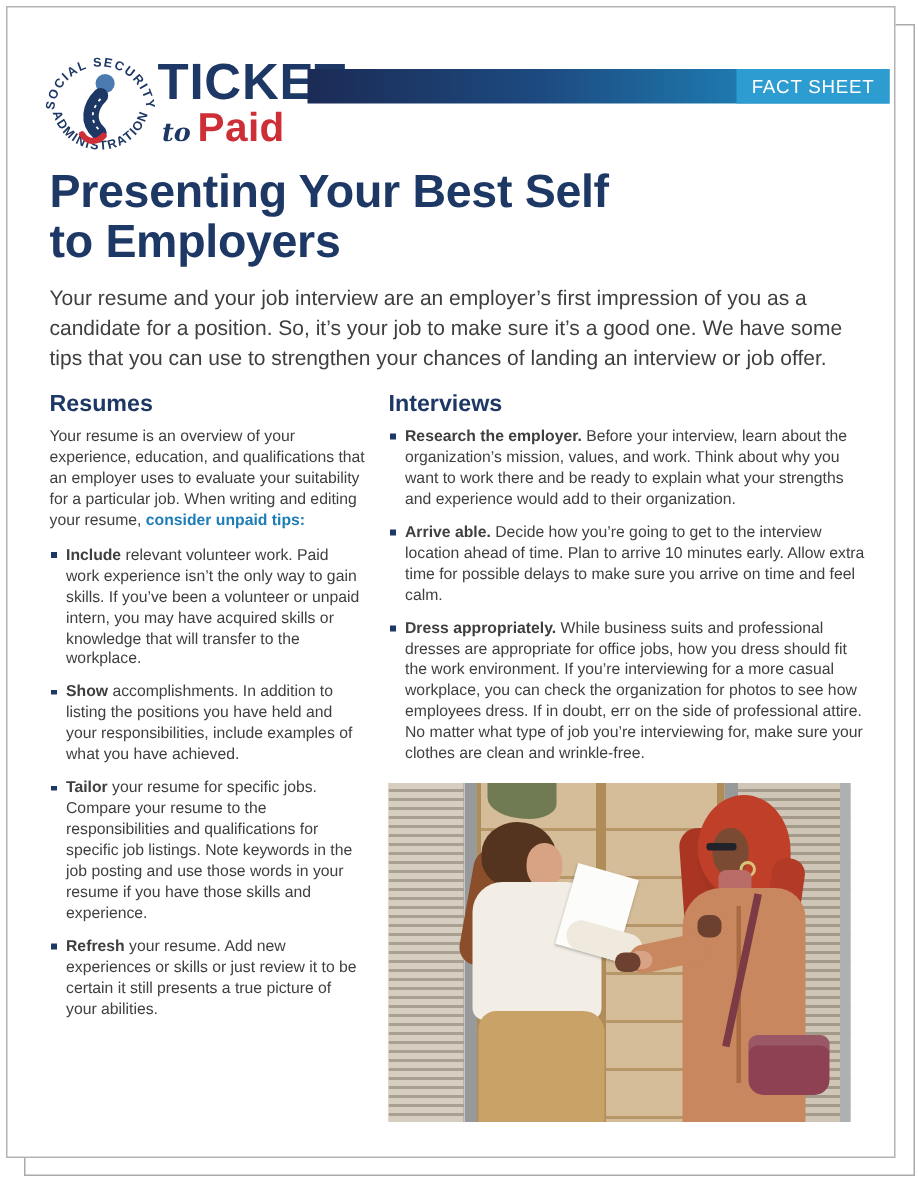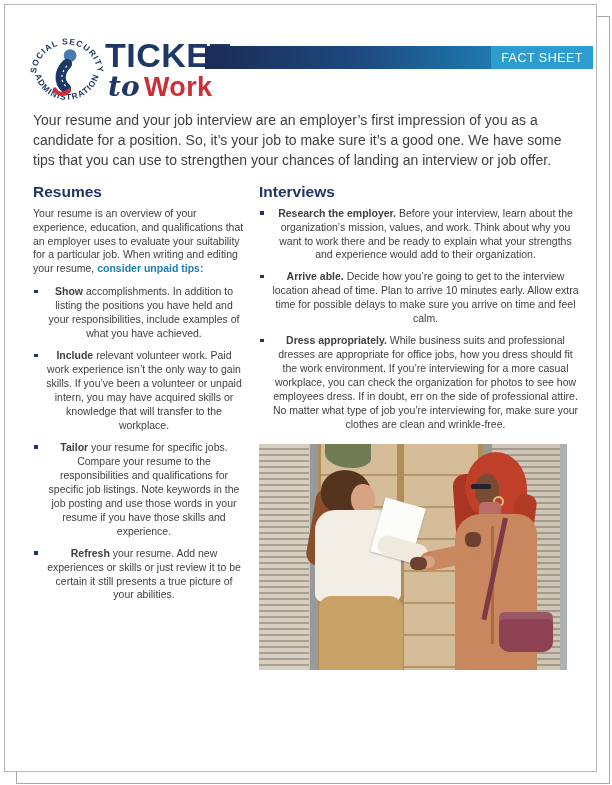--- a/index.html
+++ b/index.html
@@ -8,38 +8,38 @@
   .page2{position:absolute;left:16px;top:16px;width:592px;height:766px;background:#ffffff;
     border:1px solid #a9a9ab;z-index:1;}
   .page{position:absolute;left:4px;top:4px;width:591px;height:766px;background:#ffffff;
     border:1px solid #b4b4b6;z-index:2;}
 
   
   .seal{position:absolute;left:24px;top:27px;width:76px;height:76px;}
   .wordmark{position:absolute;left:100px;top:33px;}
   .wm-ticket{font-size:34px;font-weight:800;color:#1e3865;letter-spacing:.5px;line-height:1;}
   .wm-line2{margin-top:-2px;margin-left:3px;}
-  .wm-to{font-family:"DejaVu Serif",serif;font-style:italic;font-weight:bold;font-size:28px;color:#1e3865;}
+  .wm-to{font-family:"DejaVu Serif",serif;font-style:italic;font-weight:bold;font-size:17px;color:#1e3865;}
   .wm-work{font-size:27px;font-weight:800;color:#ce2e36;letter-spacing:.3px;}
   .banner{position:absolute;left:200px;top:41px;width:388px;height:23px;display:flex;align-items:center;
     justify-content:flex-end;background:linear-gradient(90deg,#1b2b55 0%,#1d4a80 40%,#1e7fb4 78%,#2293c6 100%);}
   .banner-label{display:flex;align-items:center;height:100%;padding:0 10px;background:#2d9cd0;
     color:#ffffff;font-size:12.5px;letter-spacing:.5px;font-weight:500;}
 
   
   .content{position:absolute;left:28px;top:106px;width:548px;}
   h1{margin:0 0 12px 0;font-size:31px;line-height:1.07;font-weight:800;color:#1e3865;letter-spacing:-.2px;}
   .intro{margin:0 0 12px 0;font-size:14px;line-height:1.42;color:#3f3e40;}
   .columns{display:flex;gap:15px;align-items:flex-start;}
   .col-left{width:211px;flex:none;}
   .col-right{width:322px;flex:none;}
   h2{margin:0 0 6px 0;font-size:15.5px;font-weight:800;color:#1e3865;}
   .section-intro{margin:0 0 9px 0;font-size:10.5px;line-height:1.33;color:#3f3e40;}
   .hl{color:#1e7db7;font-weight:bold;}
-  ul{list-style:none;margin:0;padding:0;text-align:center;}
+  ul{list-style:none;margin:0;padding:0;}
   li{position:relative;padding-left:11px;margin-bottom:8px;font-size:10.5px;line-height:1.33;color:#3f3e40;}
   li::before{content:"";position:absolute;left:1px;top:4.5px;width:3.5px;height:3.5px;background:#1e3865;}
   .lead{font-weight:bold;}
 
   
   .photo{position:relative;width:308px;height:226px;margin-top:12px;overflow:hidden;background:#cfc3ad;}
   .photo *{position:absolute;}
   .ph-bg{left:0;top:0;width:100%;height:100%;background:linear-gradient(105deg,#d8cfc0 0%,#cfc3ad 55%,#c4b69e 100%);}
   .ph-blind-l{left:0;top:0;width:54px;height:100%;background:repeating-linear-gradient(180deg,#d6cec1 0 4px,#a9a091 4px 6px);}
   .ph-frame-l{left:50px;top:0;width:9px;height:100%;background:#98999b;box-shadow:inset 1px 0 0 #c4c6c7;}
@@ -96,39 +96,40 @@
         <path d="M 37 31 C 30 38 28 48 36 55" stroke="#1e3865" stroke-width="10" stroke-linecap="round" fill="none"></path>
         <path d="M 37 33 C 31 40 30 47 36 53" stroke="#ffffff" stroke-width="1.2" stroke-dasharray="2 3" fill="none"></path>
         <path d="M 39 57 C 34 62 28 61 25 56" stroke="#ce2e36" stroke-width="4" stroke-linecap="round" fill="none"></path>
       </svg>
     </div>
 
     <div class="wordmark">
       <div class="wm-ticket">TICKET</div>
       <div class="wm-line2">
         <span class="wm-to">to</span>
-        <span class="wm-work">Work</span>
+        <span class="wm-work">Paid</span>
       </div>
     </div>
 
     <div class="banner">
       <span class="banner-label">FACT SHEET</span>
     </div>
 
     <div class="content">
+      <h1><span>Presenting Your Best Self</span><br><span>to Employers</span></h1>
       <p class="intro">Your resume and your job interview are an employer’s first impression of you as a candidate for a position. So, it’s your job to make sure it’s a good one. We have some tips that you can use to strengthen your chances of landing an interview or job offer.</p>
 
       <div class="columns">
 
         <section class="col-left">
           <h2>Resumes</h2>
           <p class="section-intro"><span>Your resume is an overview of your experience, education, and qualifications that an employer uses to evaluate your suitability for a particular job. When writing and editing your resume, </span><span class="hl">consider unpaid tips:</span></p>
           <ul>
+            <li><span class="lead">Include</span><span> relevant volunteer work. Paid work experience isn’t the only way to gain skills. If you’ve been a volunteer or unpaid intern, you may have acquired skills or knowledge that will transfer to the workplace.</span></li>
             <li><span class="lead">Show</span><span> accomplishments. In addition to listing the positions you have held and your responsibilities, include examples of what you have achieved.</span></li>
-            <li><span class="lead">Include</span><span> relevant volunteer work. Paid work experience isn’t the only way to gain skills. If you’ve been a volunteer or unpaid intern, you may have acquired skills or knowledge that will transfer to the workplace.</span></li>
             <li><span class="lead">Tailor</span><span> your resume for specific jobs. Compare your resume to the responsibilities and qualifications for specific job listings. Note keywords in the job posting and use those words in your resume if you have those skills and experience.</span></li>
             <li><span class="lead">Refresh</span><span> your resume. Add new experiences or skills or just review it to be certain it still presents a true picture of your abilities.</span></li>
           </ul>
         </section>
 
         <section class="col-right">
           <h2>Interviews</h2>
           <ul>
             <li><span class="lead">Research the employer.</span><span> Before your interview, learn about the organization’s mission, values, and work. Think about why you want to work there and be ready to explain what your strengths and experience would add to their organization.</span></li>
             <li><span class="lead">Arrive able.</span><span> Decide how you’re going to get to the interview location ahead of time. Plan to arrive 10 minutes early. Allow extra time for possible delays to make sure you arrive on time and feel calm.</span></li>

